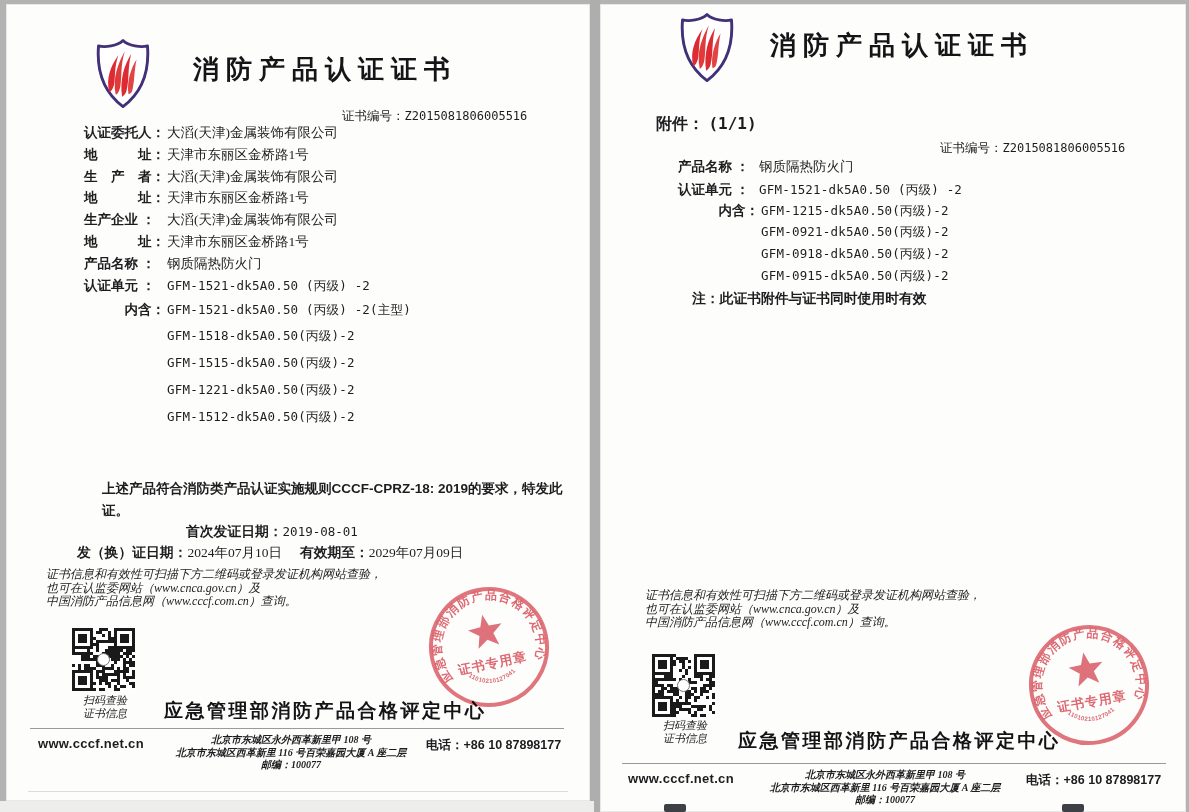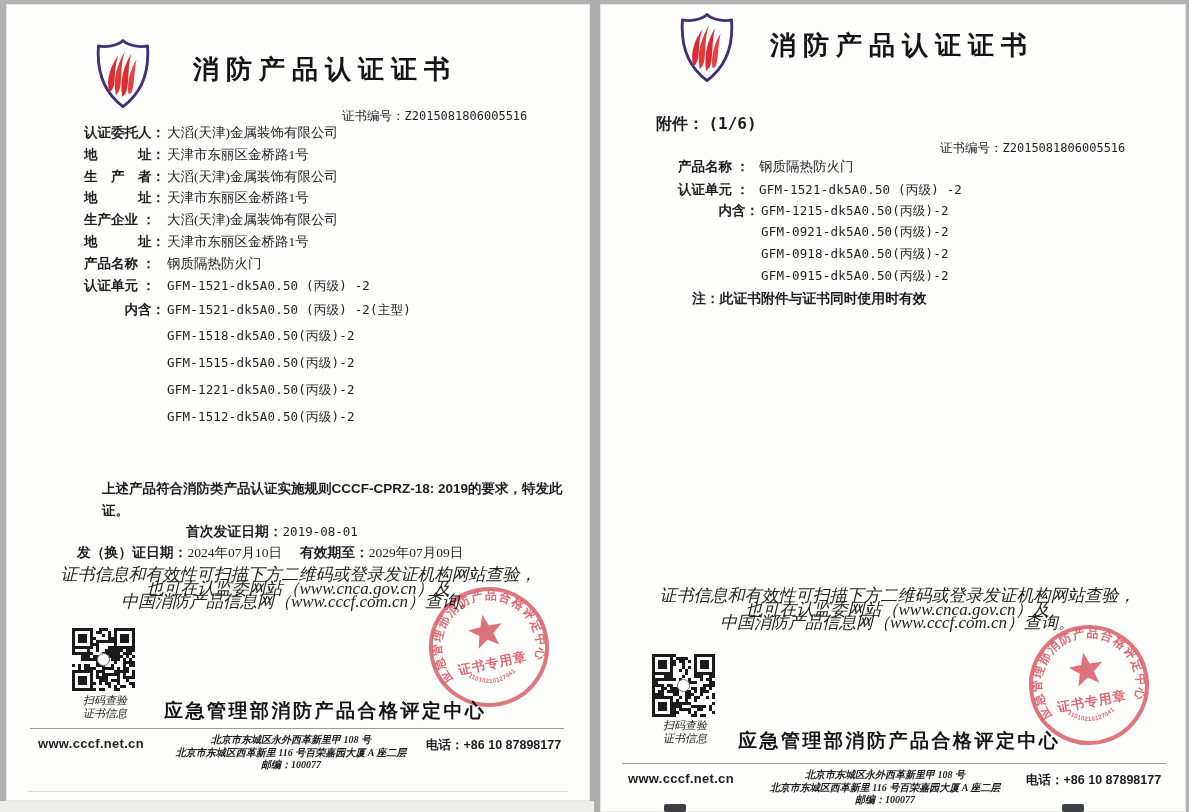--- a/index.html
+++ b/index.html
@@ -34,22 +34,22 @@
   .grpM .row{height:22.6px;} .grpM .lbl{width:81px;}
   .grpN .row{height:22px;}   .grpN .lbl{width:81px;text-align:right;padding-right:2px;}
   .statement{position:absolute;left:71px;width:470px;font-weight:700;font-size:13.5px;line-height:21.5px;}
   .note-line{position:absolute;left:71px;font-weight:700;font-size:13.8px;white-space:nowrap;margin-left:21px;}
   .date-row{position:absolute;white-space:nowrap;font-size:13.5px;}
   .date-row .lbl{font-size:13.8px;}
   .date-row .val{font-family:"DejaVu Sans Mono",monospace;font-size:12.5px;}
   .date-row .valcn{font-family:"Liberation Serif",serif;font-size:13.5px;}
   .gap18{display:inline-block;width:18px;}
   
-  .notice{position:absolute;text-align:center;font-family:"Liberation Serif",serif;
-    font-style:italic;font-size:17px;line-height:13.5px;color:#222;}
+  .notice{position:absolute;text-align:left;font-family:"Liberation Serif",serif;
+    font-style:italic;font-size:12px;line-height:13.5px;color:#222;}
   
   .qr{position:absolute;}
   .qr svg{display:block;}
   .qr-cap{position:absolute;text-align:center;font-family:"Liberation Serif",serif;font-size:11px;line-height:13px;color:#222;font-style:italic;}
   
   .org{position:absolute;font-family:"Liberation Serif",serif;font-weight:600;font-size:19px;letter-spacing:2.5px;white-space:nowrap;color:#141416;}
   .divider{position:absolute;height:0;border-top:1px solid #9a9a98;}
   .site{position:absolute;font-weight:700;font-size:13px;letter-spacing:.3px;white-space:nowrap;}
   .addr{position:absolute;text-align:center;font-family:"Liberation Serif",serif;font-style:italic;font-weight:600;font-size:10px;line-height:12.5px;white-space:nowrap;}
   .phone{position:absolute;font-size:12.5px;font-weight:600;white-space:nowrap;}
@@ -360,21 +360,21 @@
     <svg viewBox="0 0 64 80" width="58" height="76">
       <path d="M32 3 C26 9 12 11 5 9 C3 34 8 58 32 76 C56 58 61 34 59 9 C52 11 38 9 32 3 Z" fill="#ffffff" stroke="#413179" stroke-width="3.2" stroke-linejoin="round"></path>
       <path d="M17 60 C13 45 18 32 27 19 C22 33 24 42 22 52 C21 56 19 59 17 60 Z" fill="#dd2b33"></path>
       <path d="M24 63 C20 44 27 28 34 15 C29 31 31 42 29 54 C28 59 26 62 24 63 Z" fill="#e03a3a"></path>
       <path d="M31 65 C28 46 34 29 41 18 C37 33 39 46 36 58 C35 62 33 64 31 65 Z" fill="#dd2b33"></path>
       <path d="M38 62 C36 48 41 33 47 24 C44 37 45 49 42 59 C41 61 40 62 38 62 Z" fill="#e24343"></path>
     </svg>
   </div>
   <div class="cert-title" style="left:170px;top:24px;">消防产品认证证书</div>
   <div class="attach" style="left:56px;top:110px;">
-    <span>附件：</span>&nbsp;<span class="num">(1/6)</span>
+    <span>附件：</span>&nbsp;<span class="num">(1/1)</span>
   </div>
   <div class="cert-no" style="left:340px;top:136px;"><span>证书编号：</span><span style="font-family:'DejaVu Sans Mono',monospace;font-size:12px;">Z2015081806005516</span></div>
 
   <div class="rows grpM" style="top:154px;">
       <div class="row">
         <span class="lbl">产品名称 ：</span>
         <span class="val">钢质隔热防火门</span>
       </div>
       <div class="row">
         <span class="lbl">认证单元 ：</span>

